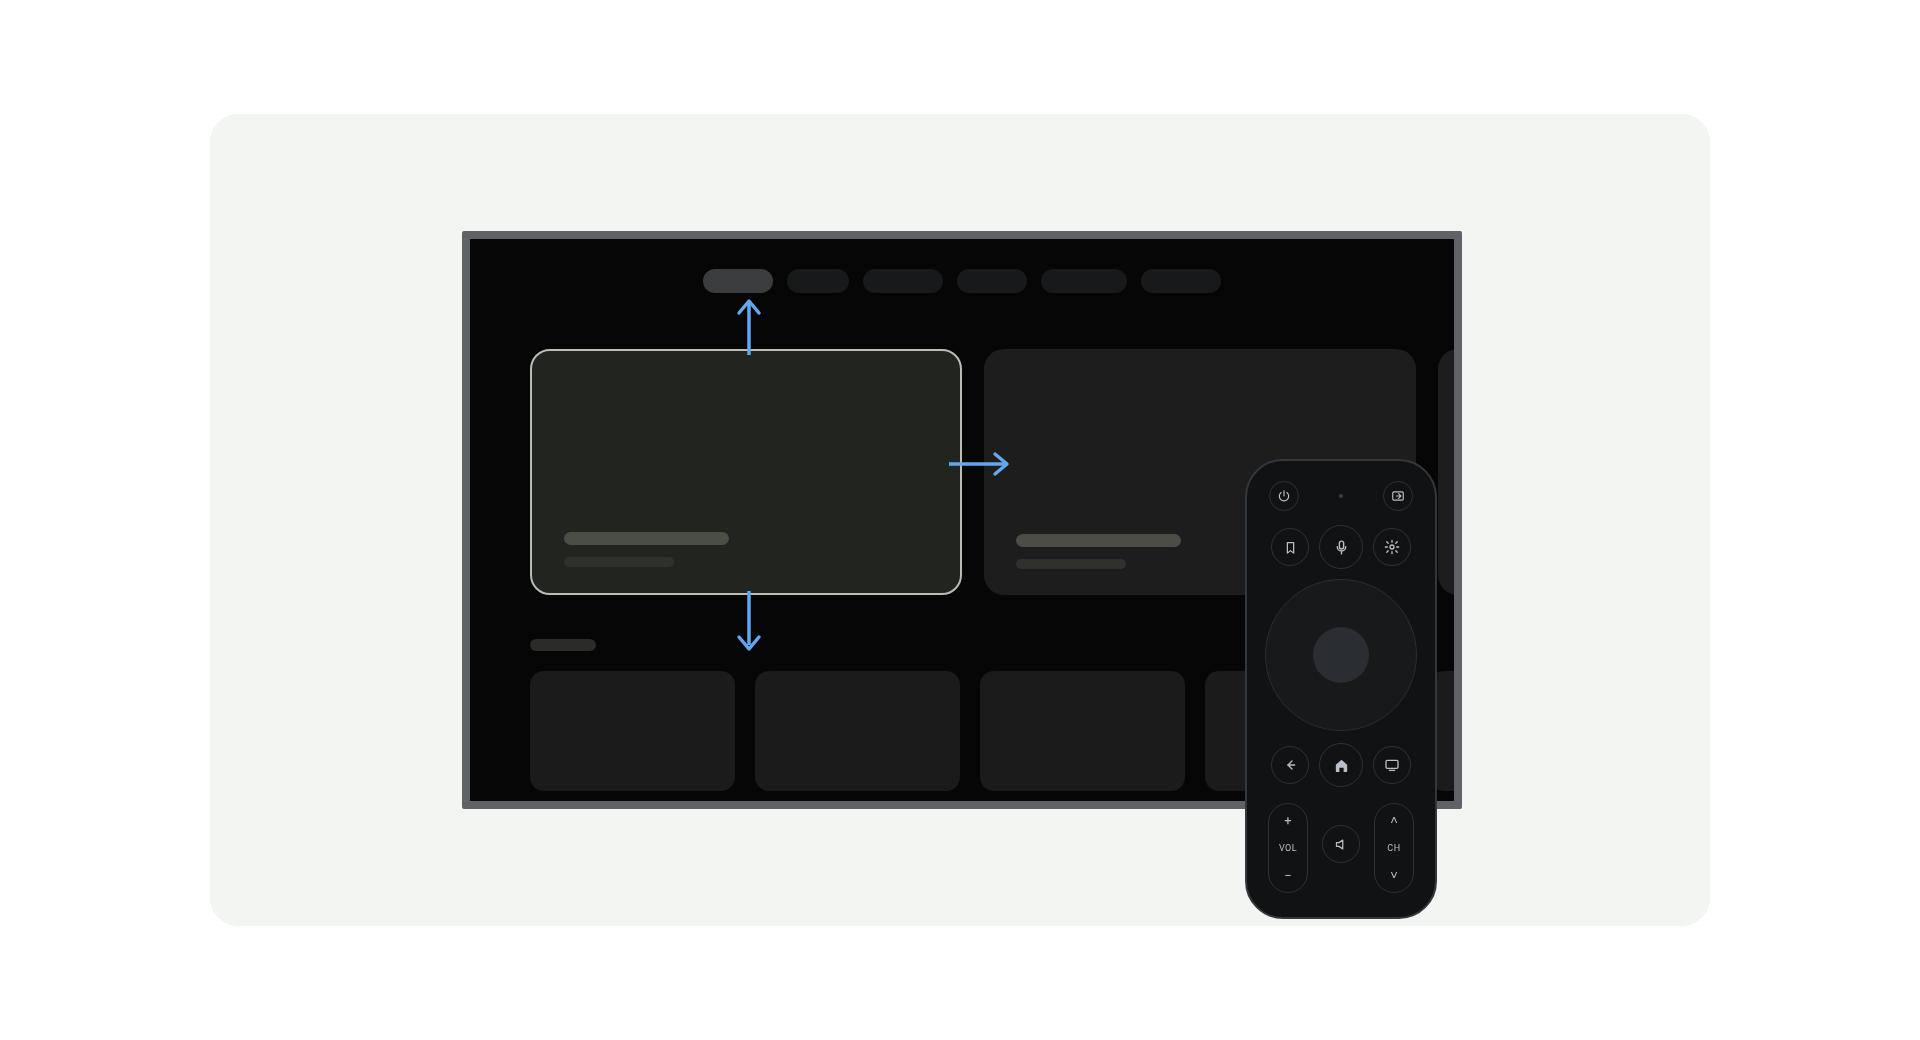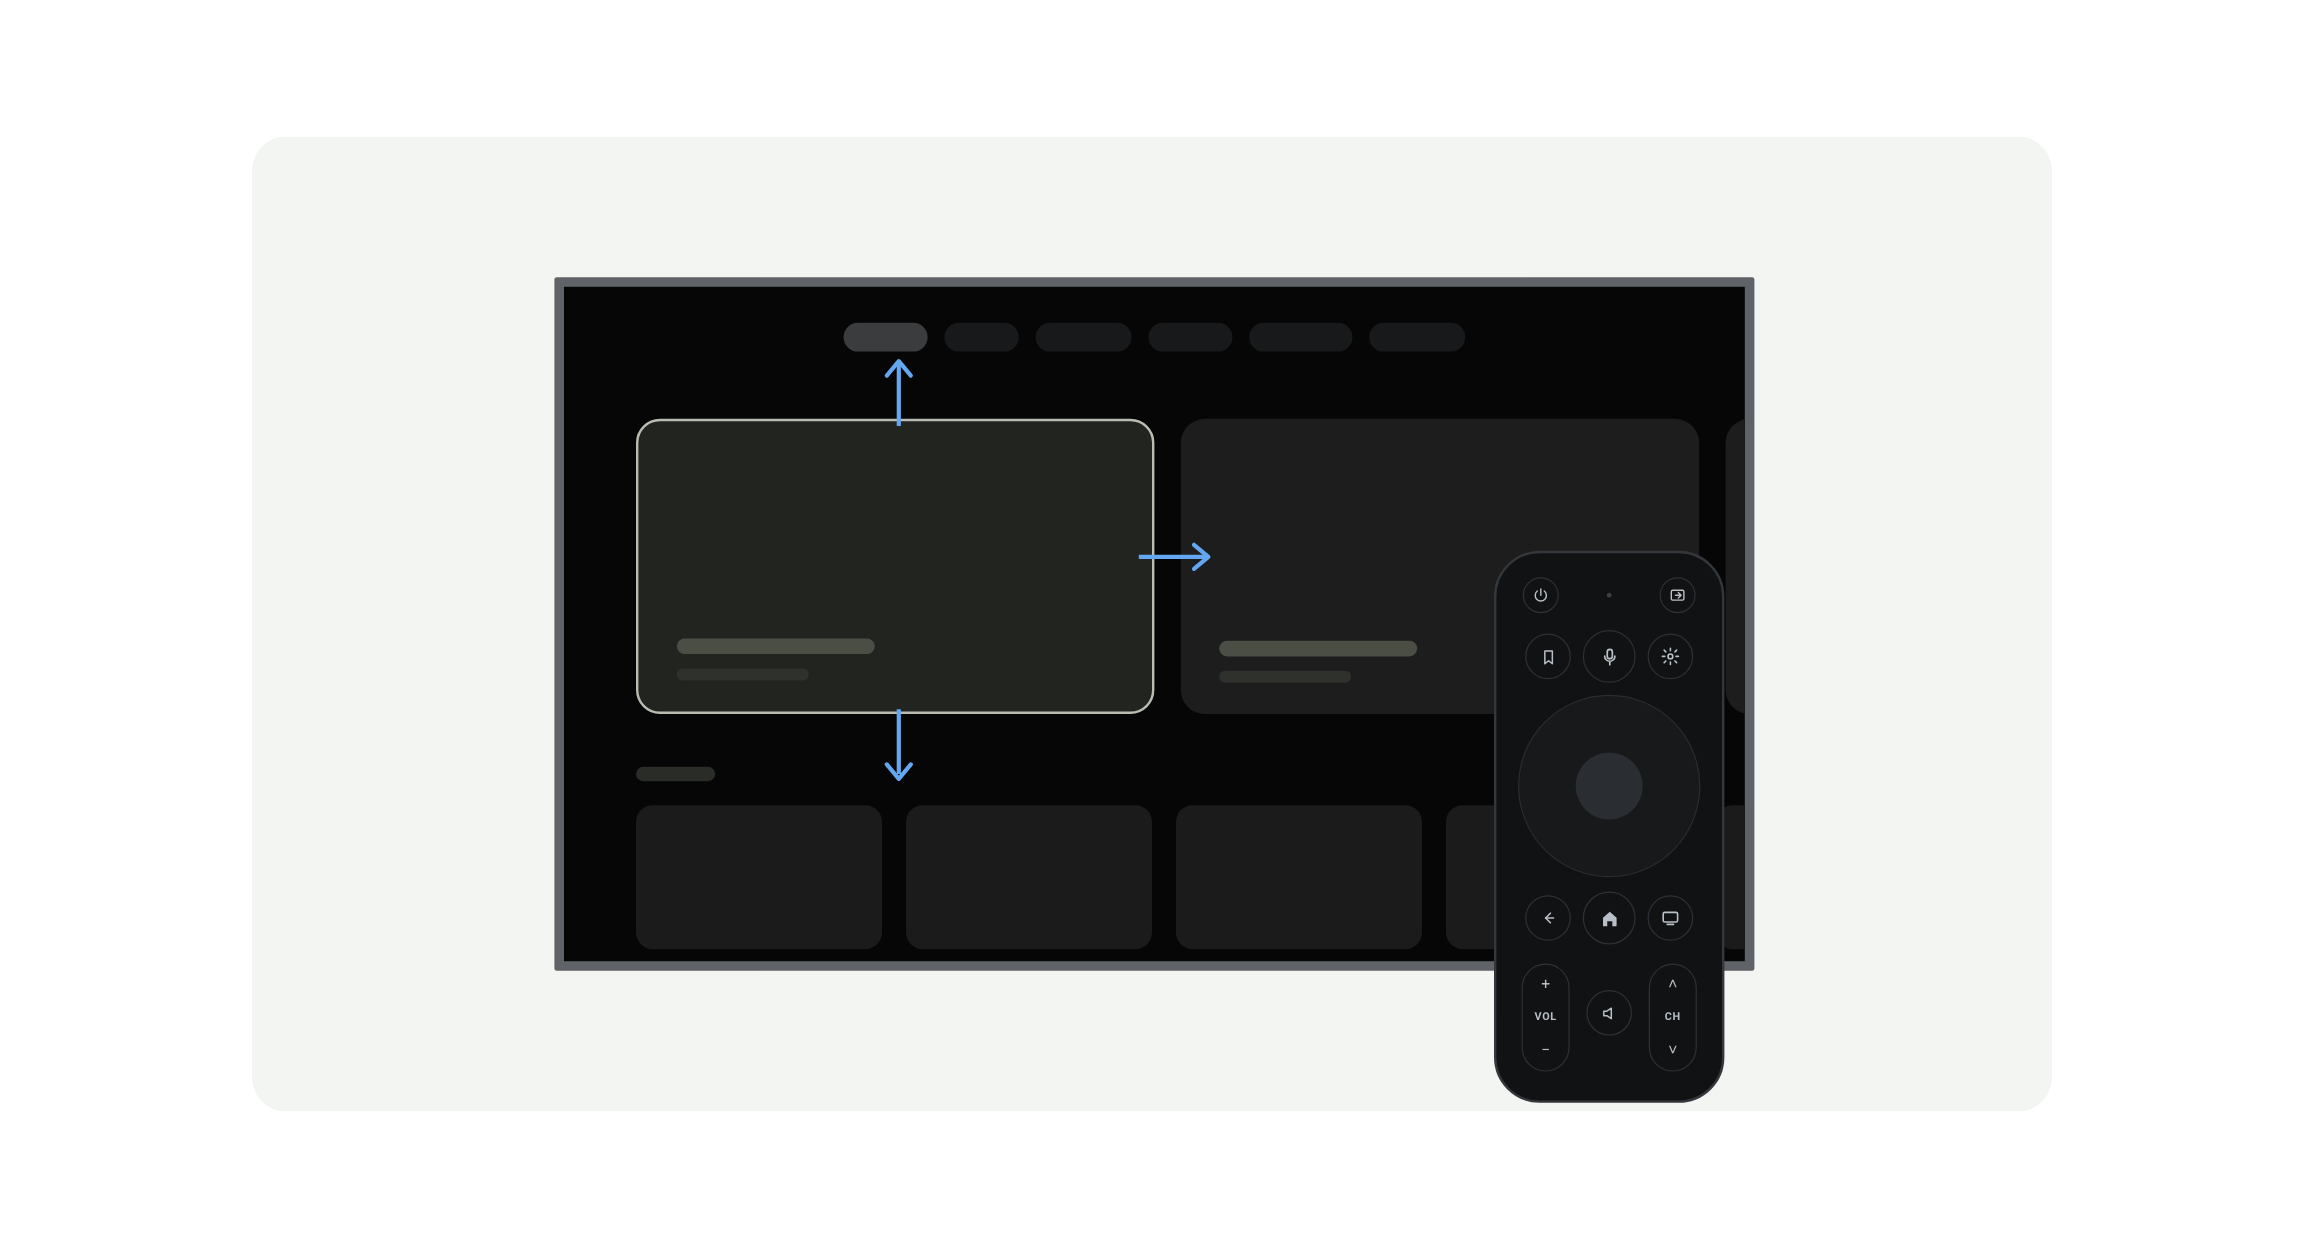--- a/index.html
+++ b/index.html
@@ -175,21 +175,21 @@
     border-radius: 20px;
     display: flex;
     flex-direction: column;
     align-items: center;
     justify-content: space-between;
     color: #b9bfc7;
     font-size: 9px;
     padding: 10px 0;
   }
   .pill .sym { font-size: 13px; line-height: 1; }
-  .pill .lbl { font-weight: 700; letter-spacing: 0.5px; margin: 4px 0; }
+  .pill .lbl { font-weight: 400; letter-spacing: 0.5px; margin: 4px 0; }
 </style>
 </head>
 <body>
 
 <div class="stage">
 
   <div class="tv-frame">
     <div class="tv-screen">
 
       <div class="tabs">

